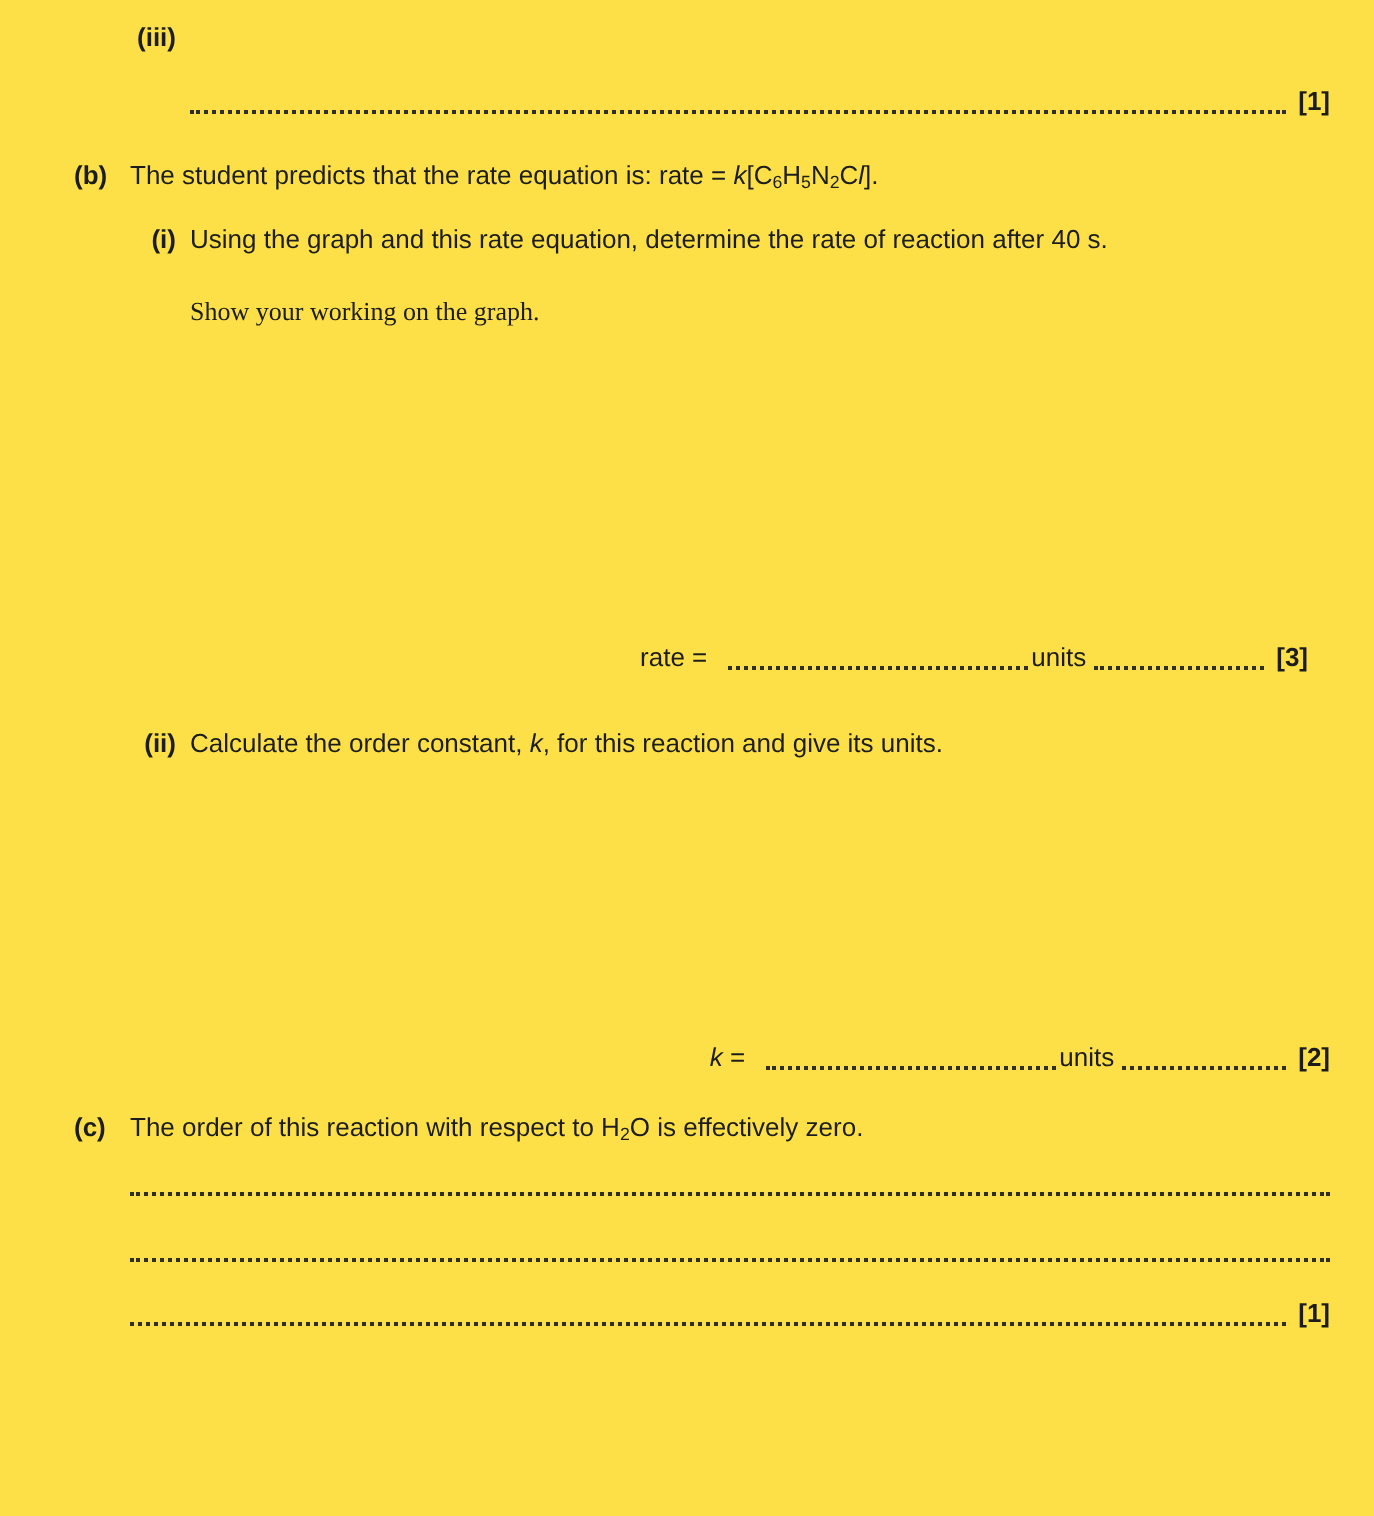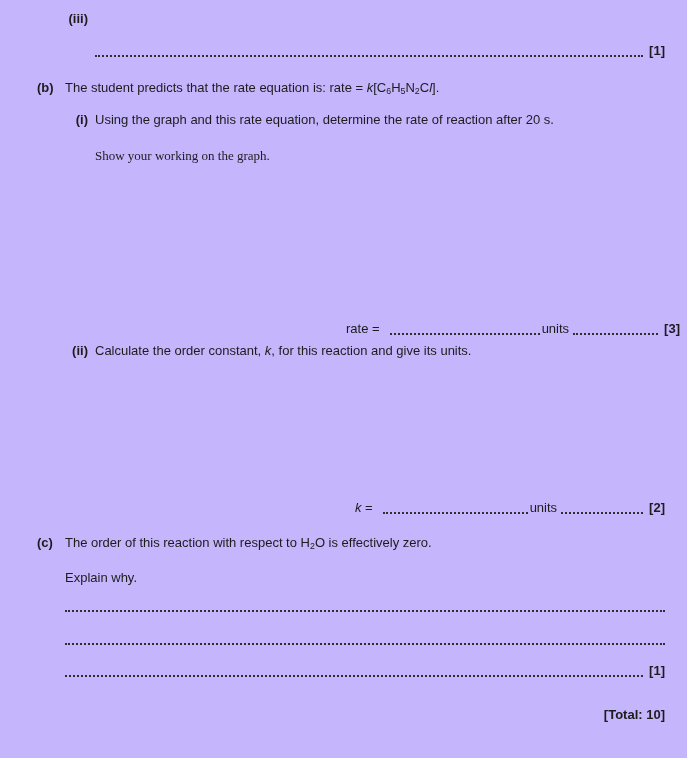--- a/index.html
+++ b/index.html
@@ -1,18 +1,18 @@
 <!DOCTYPE html>
 <html><head>
 <meta charset="utf-8">
 <style>
   * { margin:0; padding:0; box-sizing:border-box; }
   html,body { background:#ffffff; }
   .page {
-    width:687px; height:758px; background:#c4b5fd; color:#1c1c1c;
+    width:687px; height:758px; background:#fde047; color:#1c1c1c;
     font-family:"Liberation Sans","DejaVu Sans",sans-serif;
     font-size:13px; line-height:18px; position:relative; overflow:hidden;
   }
   .it { font-style:italic; }
   sub { font-size:0.68em; vertical-align:-0.22em; line-height:0; }
 
   .row { display:flex; }
   .row-main { margin-left:37px; margin-right:22px; }
   .row-sub  { margin-left:60px; margin-right:22px; }
   .lbl-main { flex:none; width:28px; font-weight:bold; }
@@ -23,22 +23,22 @@
   .ans { display:flex; align-items:flex-end; }
   .dots { border-bottom:2px dotted #2e2e2e; align-self:flex-end; margin-bottom:3px; }
   .dots.grow { flex:1; }
   .marks { font-weight:bold; margin-left:6px; white-space:nowrap; }
 
   #r-iii     { margin-top:10px; }
   #r-ans-iii { margin-top:14px; margin-left:95px; margin-right:22px; height:18px; }
   #r-b       { margin-top:19px; }
   #r-bi      { margin-top:14px; }
   #r-note    { margin-top:18px; margin-left:95px; margin-right:22px;font-family:Liberation Serif, serif; }
-  #r-rate    { margin-top:155px; margin-left:95px; margin-right:7px; height:18px; justify-content:flex-end; }
-  #r-bii     { margin-top:4px;justify-content:space-between; }
+  #r-rate    { margin-top:155px; margin-left:95px; margin-right:33px; height:18px; justify-content:flex-end; }
+  #r-bii     { margin-top:25px;justify-content:space-between; }
   #r-k       { margin-top:139px; margin-left:95px; margin-right:22px; height:18px; justify-content:flex-end; }
   #r-c       { margin-top:17px; }
   #r-explain { margin-top:17px; margin-left:65px; margin-right:22px; }
   #r-dot1    { margin-top:10px; margin-left:65px; margin-right:22px; height:18px; }
   #r-dot2    { margin-top:15px; margin-left:65px; margin-right:22px; height:18px; }
   #r-dot3    { margin-top:14px; margin-left:65px; margin-right:22px; height:18px; }
   #r-total   { margin-top:26px; margin-right:22px; text-align:right; font-weight:bold; }
 
   .w150 { width:150px; } .w145 { width:145px; } .w85 { width:85px; } .w82 { width:82px; }
   .unit-lbl { margin:0 4px 0 2px; white-space:nowrap; }
@@ -60,21 +60,21 @@
     <span class="marks">[1]</span>
   </div>
 
   <div class="row row-main" id="r-b">
     <span class="lbl-main">(b)</span>
     <div class="content"><span>The student predicts that the rate equation is: rate = </span><span class="it">k</span><span>[C</span><sub>6</sub><span>H</span><sub>5</sub><span>N</span><sub>2</sub><span>C</span><span class="it">l</span><span>].</span></div>
   </div>
 
   <div class="row row-sub" id="r-bi">
     <span class="lbl-sub">(i)</span>
-    <div class="content">Using the graph and this rate equation, determine the rate of reaction after 20 s.</div>
+    <div class="content">Using the graph and this rate equation, determine the rate of reaction after 40 s.</div>
   </div>
 
   <div id="r-note">Show your working on the graph.</div>
 
   <div class="ans" id="r-rate">
     <span class="eq-lbl"><span>rate =</span></span>
     <span class="dots w150"></span>
     <span class="unit-lbl">units</span>
     <span class="dots w85"></span>
     <span class="marks">[3]</span>
@@ -91,28 +91,26 @@
     <span class="unit-lbl">units</span>
     <span class="dots w82"></span>
     <span class="marks">[2]</span>
   </div>
 
   <div class="row row-main" id="r-c">
     <span class="lbl-main">(c)</span>
     <div class="content"><span>The order of this reaction with respect to H</span><sub>2</sub><span>O is effectively zero.</span></div>
   </div>
 
-  <div id="r-explain">Explain why.</div>
 
   <div class="ans" id="r-dot1">
     <span class="dots grow"></span>
   </div>
   <div class="ans" id="r-dot2">
     <span class="dots grow"></span>
   </div>
   <div class="ans" id="r-dot3">
     <span class="dots grow"></span>
     <span class="marks">[1]</span>
   </div>
 
-  <div id="r-total">[Total: 10]</div>
 
 </div>
 
 </body></html>

